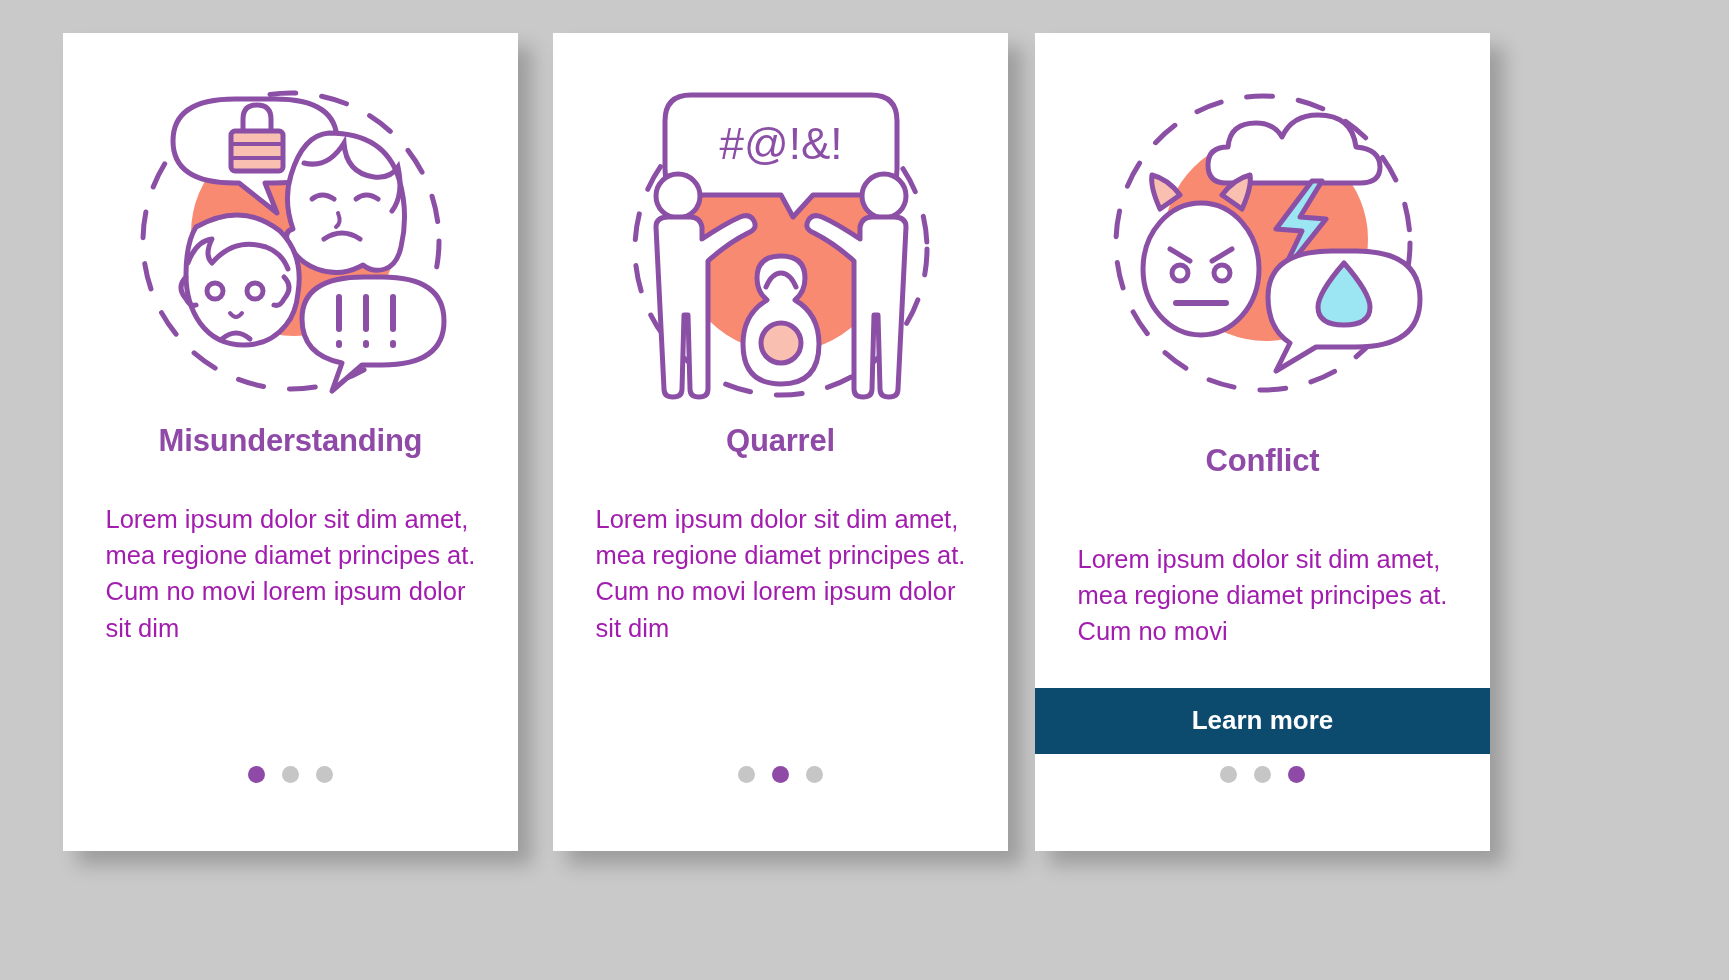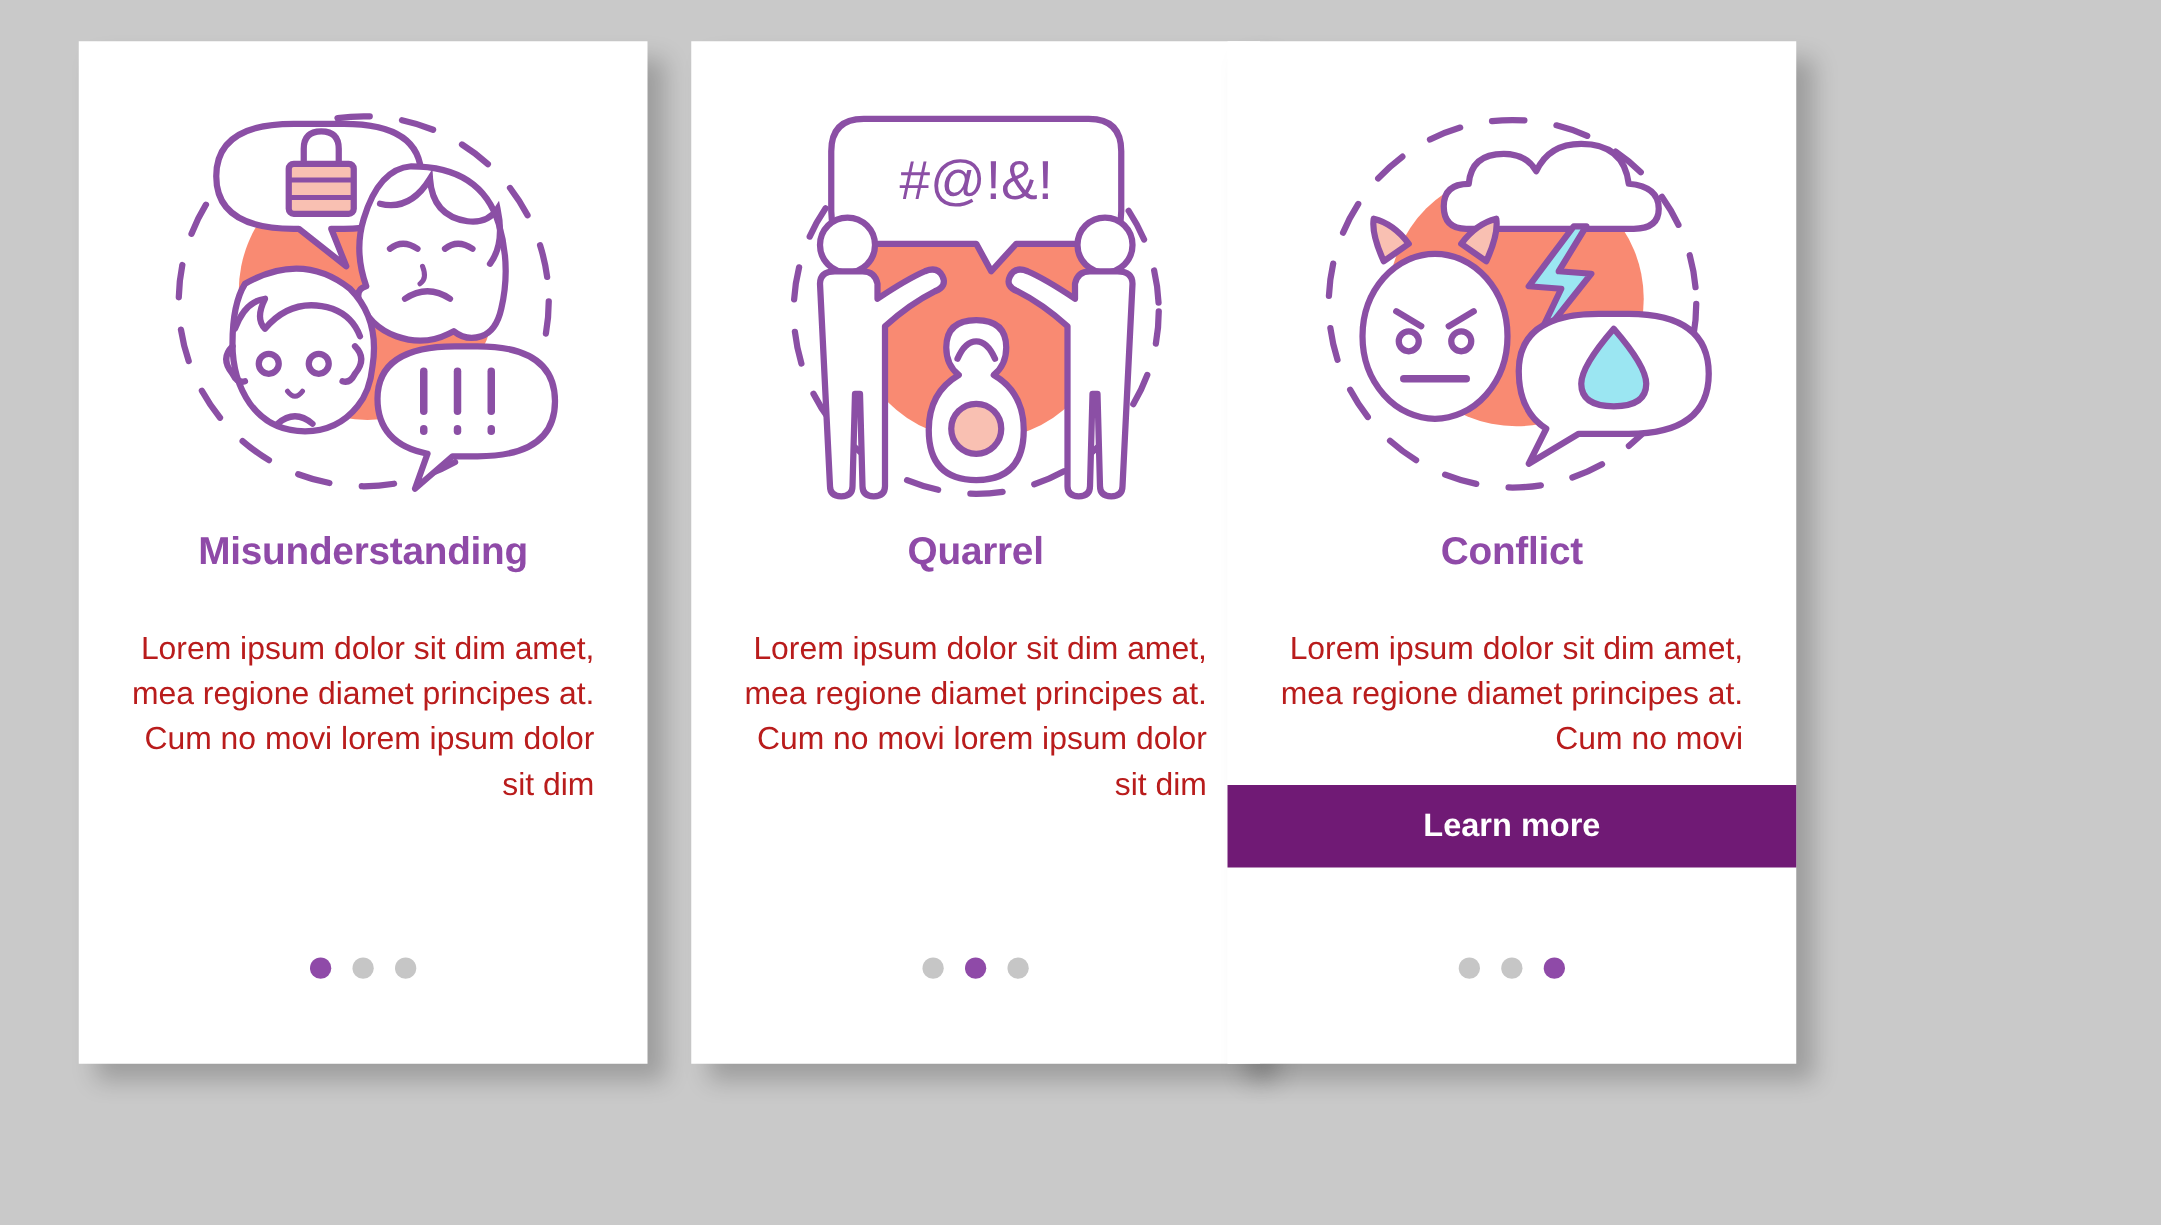--- a/index.html
+++ b/index.html
@@ -20,51 +20,51 @@
     width: 455px;
     height: 818px;
     background: #ffffff;
     box-shadow: 14px 14px 18px rgba(0,0,0,0.22);
     display: flex;
     flex-direction: column;
     align-items: center;
   }
   #card-1 { left: 63px; }
   #card-2 { left: 553px; }
-  #card-3 { left: 982px; }
+  #card-3 { left: 1035px; gap: 20px; }
 
   .illus-wrap {
     width: 330px;
     height: 340px;
     margin-top: 38px;
     position: relative;
   }
   .illus-wrap svg { width: 100%; height: 100%; display: block; }
 
   .card-title {
     font-size: 31px;
     font-weight: bold;
     color: #8f4aa8;
     letter-spacing: -0.2px;
     text-align: center;
     margin-top: 12px;
   }
   .card-body {
     font-size: 25.5px;
     line-height: 1.42;
-    color: #b91c1c;
-    text-align: right;
+    color: #a21caf;
+    text-align: left;
     width: 370px;
     margin-top: 42px;
     font-weight: 400;
   }
   .learn-more {
     width: 455px;
     height: 66px;
-    background: #701a75;
+    background: #0c4a6e;
     color: #ffffff;
     font-size: 26px;
     font-weight: bold;
     display: flex;
     align-items: center;
     justify-content: center;
     border: none;
     cursor: pointer;
     font-family: "Liberation Sans", sans-serif;
     margin-top: 18px;

